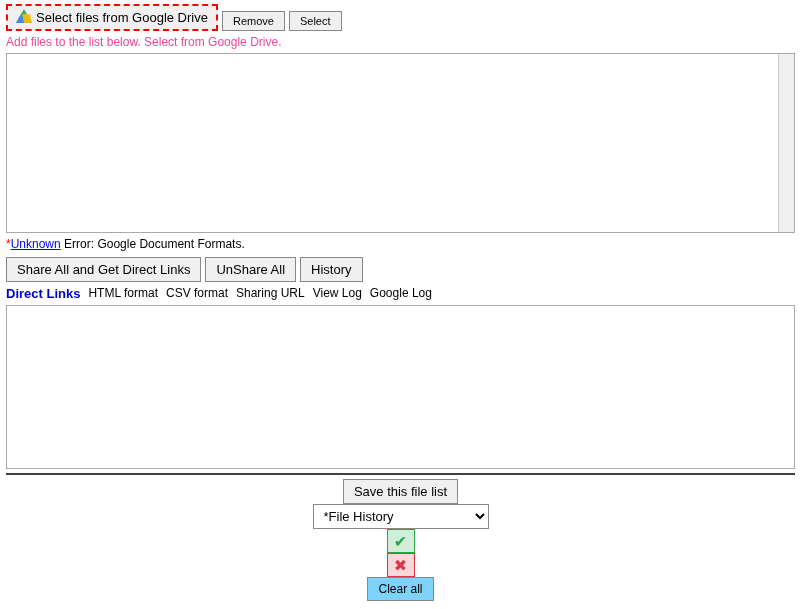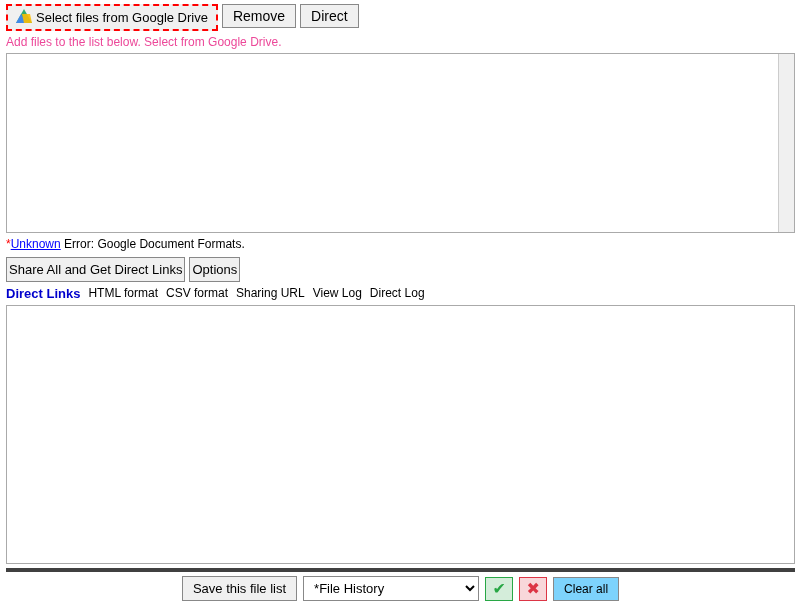--- a/index.html
+++ b/index.html
@@ -13,40 +13,40 @@
       overflow: hidden;
     }
     .main-container {
       padding: 4px 6px;
       height: 100%;
       display: flex;
       flex-direction: column;
     }
     .top-bar {
       display: flex;
-      align-items: flex-start;
+      align-items: flex-end;
       gap: 4px;
       margin-bottom: 4px;
     }
     .select-btn {
       border: 2px dashed red;
       background: #f0f0f0;
       padding: 3px 8px;
       cursor: pointer;
       font-size: 13px;
       display: flex;
       align-items: center;
       gap: 4px;
     }
     .btn {
       border: 1px solid #888;
       background: #f0f0f0;
       padding: 3px 10px;
       cursor: pointer;
-      font-size: 14px;
+      font-size: 11px;
     }
     .hint-text {
       font-size: 12px;
       color: #ec4899;
       margin-bottom: 4px;
     }
     .file-list-area {
       border: 1px solid #aaa;
       flex: 0 0 180px;
       overflow-y: scroll;
@@ -71,21 +71,21 @@
     .unknown-size-note .unknown { color: blue; text-decoration: underline; }
     .action-bar {
       display: flex;
       align-items: center;
       gap: 4px;
       margin-bottom: 4px;
     }
     .action-btn {
       border: 1px solid #888;
       background: #f0f0f0;
-      padding: 4px 2px;
+      padding: 4px 10px;
       cursor: pointer;
       font-size: 13px;
     }
     .links-bar {
       display: flex;
       align-items: flex-start;
       gap: 8px;
       margin-bottom: 4px;
     }
     .links-label {
@@ -102,23 +102,24 @@
       border: 1px solid #aaa;
       flex: 1;
       overflow-y: auto;
       background: #fff;
       margin-bottom: 4px;
     }
     .bottom-bar {
       display: flex;
       align-items: center;
       justify-content: center;
-      gap: 6px;
+      gap: 0;
       padding: 4px 0;
-      border-top: 4px solid #404040;
+      border-top: 2px solid #404040;
+      flex-direction: column;
     }
     .save-btn {
       border: 1px solid #888;
       background: #f0f0f0;
       padding: 4px 10px;
       cursor: pointer;
       font-size: 13px;
     }
     .file-history-select {
       border: 1px solid #888;
@@ -170,45 +171,46 @@
         
         <svg width="16" height="14" viewBox="0 0 16 14">
           <polygon points="8,0 16,14 0,14" fill="#0f9d58" opacity="0.85"></polygon>
           <polygon points="0,14 5,5 10,14" fill="#4285f4" opacity="0.9"></polygon>
           <polygon points="6,5 14,5 16,14 8,14" fill="#fbbc05" opacity="0.9"></polygon>
         </svg>
       </span>
       <span>Select files from Google Drive</span>
     </button>
     <button class="btn">Remove</button>
-    <button class="btn">Direct</button>
+    <button class="btn">Select</button>
   </div>
 
   <div class="hint-text">Add files to the list below. Select from Google Drive.</div>
 
   <div class="file-list-area">
     <div class="scrollbar-track"></div>
   </div>
 
   <div class="unknown-size-note">
     <span class="asterisk">*</span><span class="unknown">Unknown</span> <span>Error: Google Document Formats.</span>
   </div>
 
   <div class="action-bar">
     <button class="action-btn">Share All and Get Direct Links</button>
-    <button class="action-btn">Options</button>
+    <button class="action-btn">UnShare All</button>
+    <button class="action-btn">History</button>
   </div>
 
   <div class="links-bar">
     <span class="links-label">Direct Links</span>
     <a href="#">HTML format</a>
     <a href="#">CSV format</a>
     <a href="#">Sharing URL</a>
     <a href="#">View Log</a>
-    <a href="#">Direct Log</a>
+    <a href="#">Google Log</a>
   </div>
 
   <div class="output-area"></div>
 
   <div class="bottom-bar">
     <button class="save-btn">Save this file list</button>
     <select class="file-history-select">
       <option>*File History</option>
     </select>
     <button class="green-check-btn">

